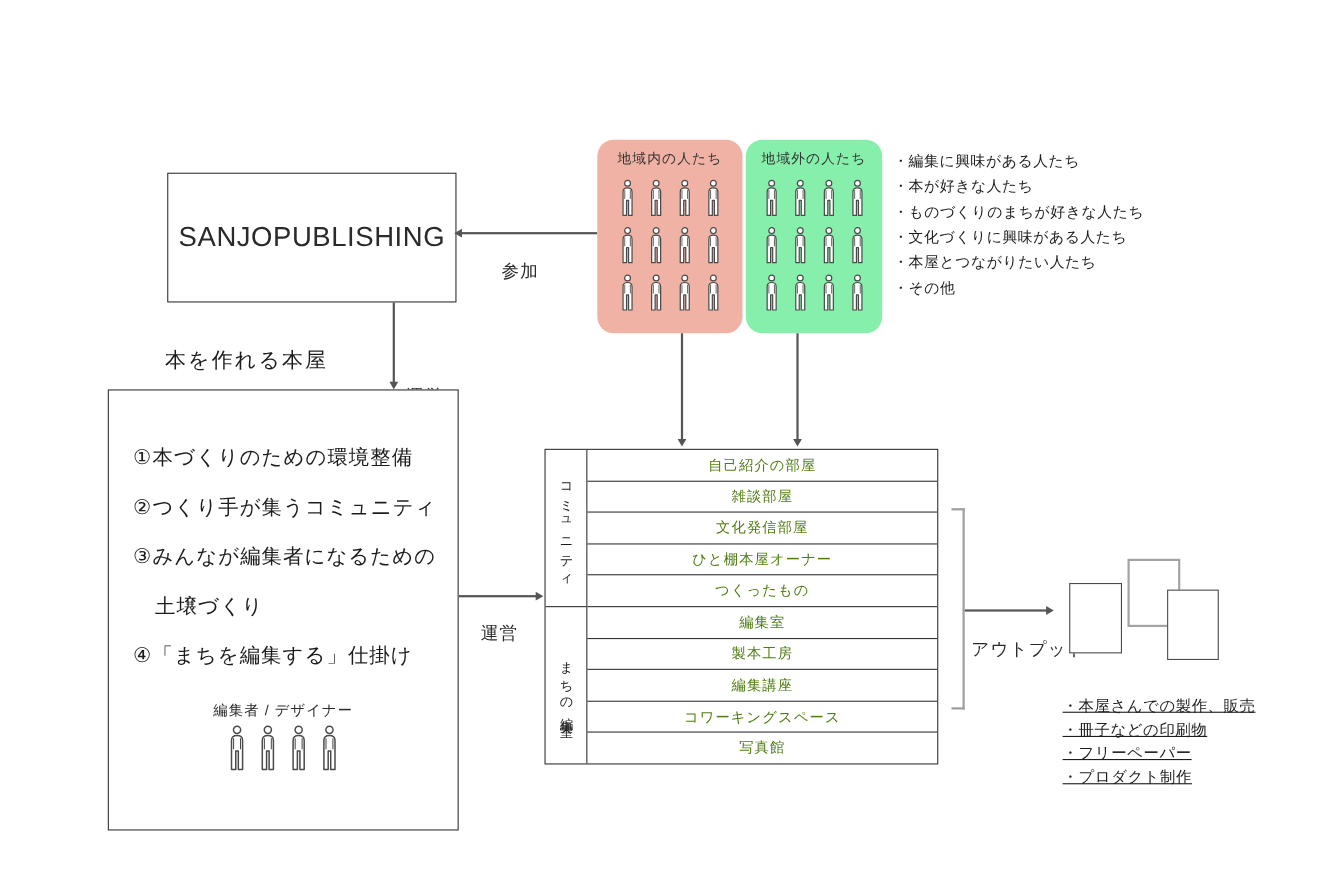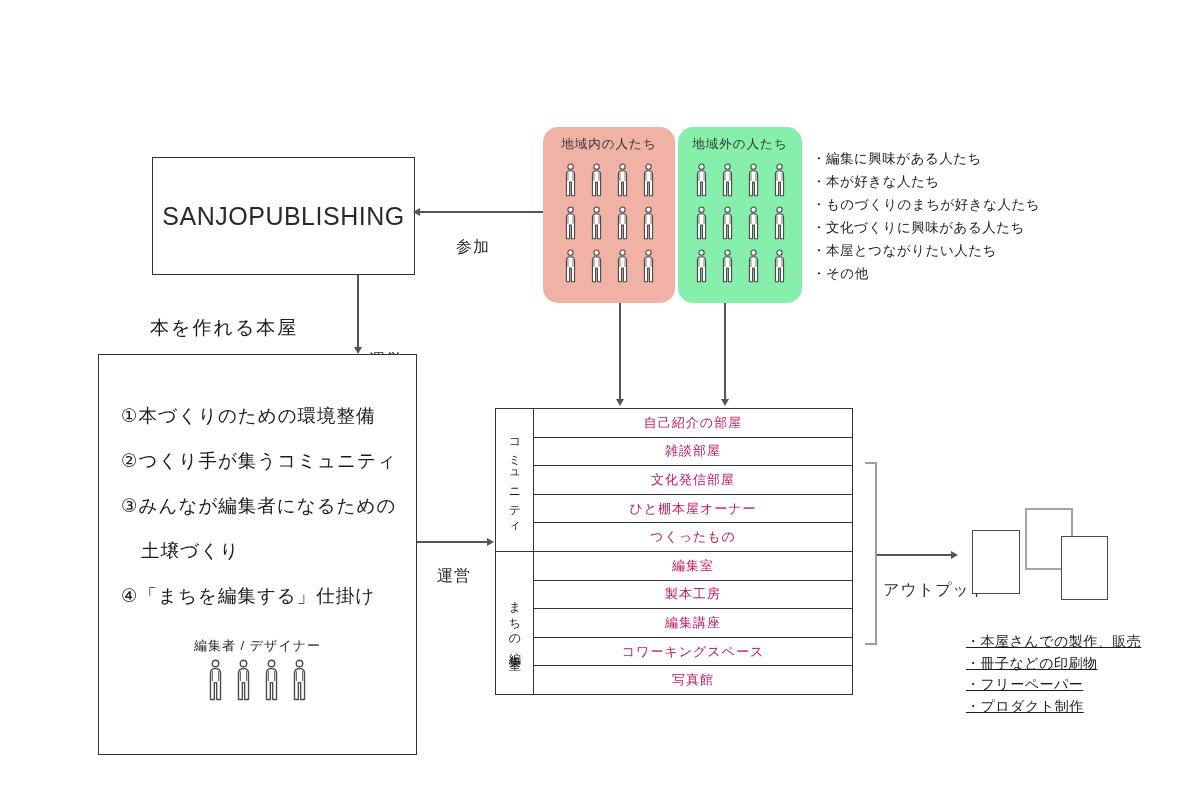--- a/index.html
+++ b/index.html
@@ -29,42 +29,42 @@
   .group-card{border-radius:15px;box-sizing:border-box;padding-top:9px;}
   .group-inside{left:543px;top:127px;width:132px;height:176px;background:#f0b2a4;font-family:Liberation Serif, serif;}
   .group-outside{left:678px;top:127px;width:124px;height:176px;background:#86efac;}
   .group-label{text-align:center;font-size:12.5px;letter-spacing:1px;color:#333;}
   .icon-grid{margin-top:7px;display:flex;flex-direction:column;gap:3px;align-items:center;}
   .icon-row{display:flex;gap:9px;justify-content:center;}
   svg.person{width:17px;height:40px;display:block;}
   svg.person-lg{width:21px;height:50px;display:block;}
 
   
-  .interest-list{left:812px;top:147px;font-size:13.5px;line-height:23px;letter-spacing:0.5px;color:#1c1c1c;white-space:nowrap;}
+  .interest-list{left:812px;top:135px;font-size:13.5px;line-height:23px;letter-spacing:0.5px;color:#1c1c1c;white-space:nowrap;}
   .output-list{left:966px;top:631px;font-size:14px;line-height:21.5px;letter-spacing:0.5px;color:#1c1c1c;white-space:nowrap;text-decoration:underline;}
 
   
   .hline{height:1.5px;background:#555;}
   .vline{width:1.5px;background:#555;}
   .arrow-label{font-size:16px;color:#2a2a2a;letter-spacing:1px;white-space:nowrap;margin-top:45px;}
   .arr{width:0;height:0;}
   .arr-left{border-top:4px solid transparent;border-bottom:4px solid transparent;border-right:7px solid #555;}
   .arr-right{border-top:4px solid transparent;border-bottom:4px solid transparent;border-left:7px solid #555;}
   .arr-down{border-left:4px solid transparent;border-right:4px solid transparent;border-top:7px solid #555;}
 
   
   .rooms-table{left:495px;top:408px;width:358px;height:287px;border:1.5px solid #333;box-sizing:border-box;display:flex;background:#fff;}
   .tcol-left{width:38px;border-right:1.5px solid #333;display:flex;flex-direction:column;box-sizing:border-box;}
   .tsection{flex:1;display:flex;align-items:center;justify-content:center;
             writing-mode:vertical-rl;text-orientation:upright;
             font-size:12px;letter-spacing:3px;color:#1c1c1c;}
   .tsection:first-child{border-bottom:1px solid #333;}
   .tcol-right{flex:1;display:flex;flex-direction:column;}
   .trow{flex:1;display:flex;align-items:center;justify-content:center;
-        font-size:13px;letter-spacing:1px;color:#be185d;border-bottom:1px solid #333;text-align:center;}
+        font-size:13px;letter-spacing:1px;color:#4d7c0f;border-bottom:1px solid #333;text-align:center;}
   .trow:last-child{border-bottom:none;}
 
   
   .bracket{left:865px;top:462px;width:12px;height:183px;box-sizing:border-box;
            border-top:2px solid #9e9e9e;border-right:2px solid #9e9e9e;border-bottom:2px solid #9e9e9e;}
   .paper{background:#fff;box-sizing:border-box;}
   .paper-a{left:1025px;top:508px;width:48px;height:62px;border:2.5px solid #a3a3a3;z-index:1;}
   .paper-b{left:972px;top:530px;width:48px;height:64px;border:1.5px solid #4a4a4a;z-index:2;}
   .paper-c{left:1061px;top:536px;width:47px;height:64px;border:1.5px solid #4a4a4a;z-index:3;}
 </style>

